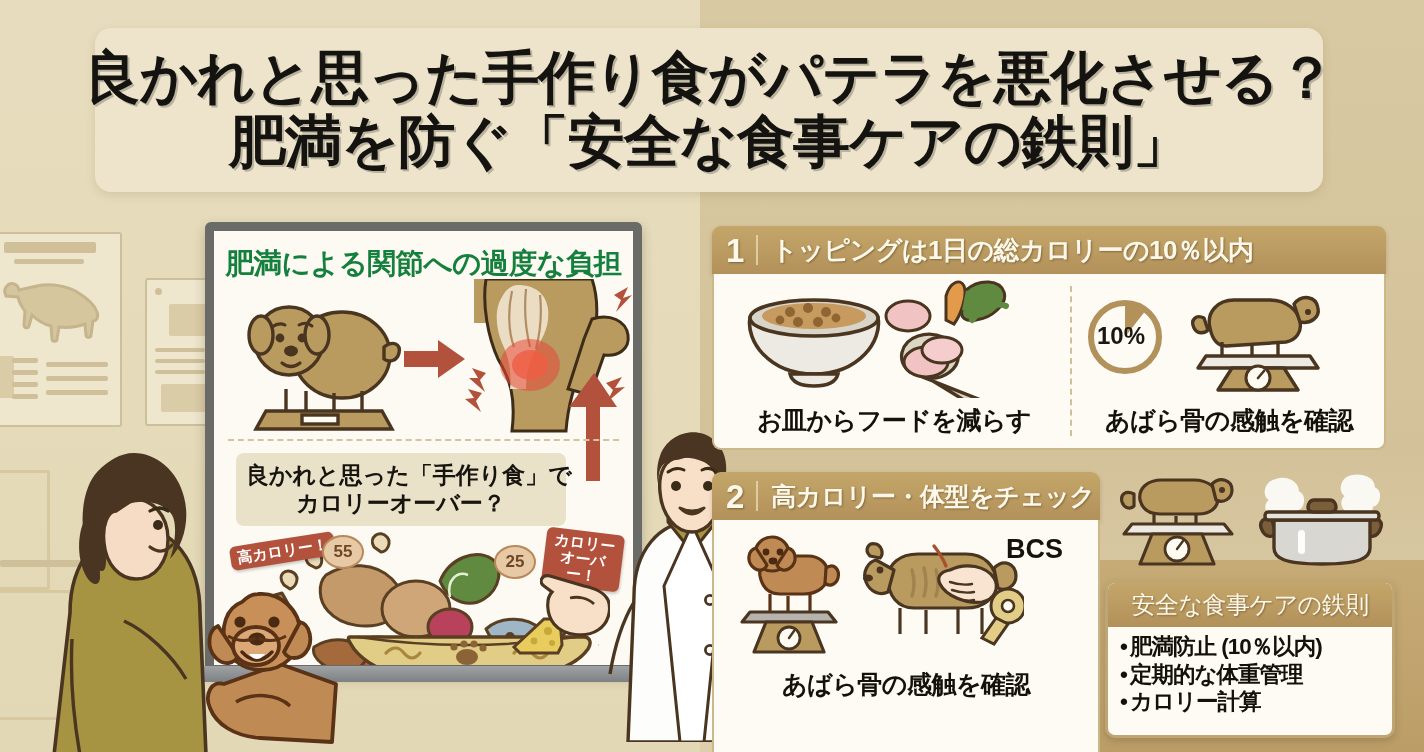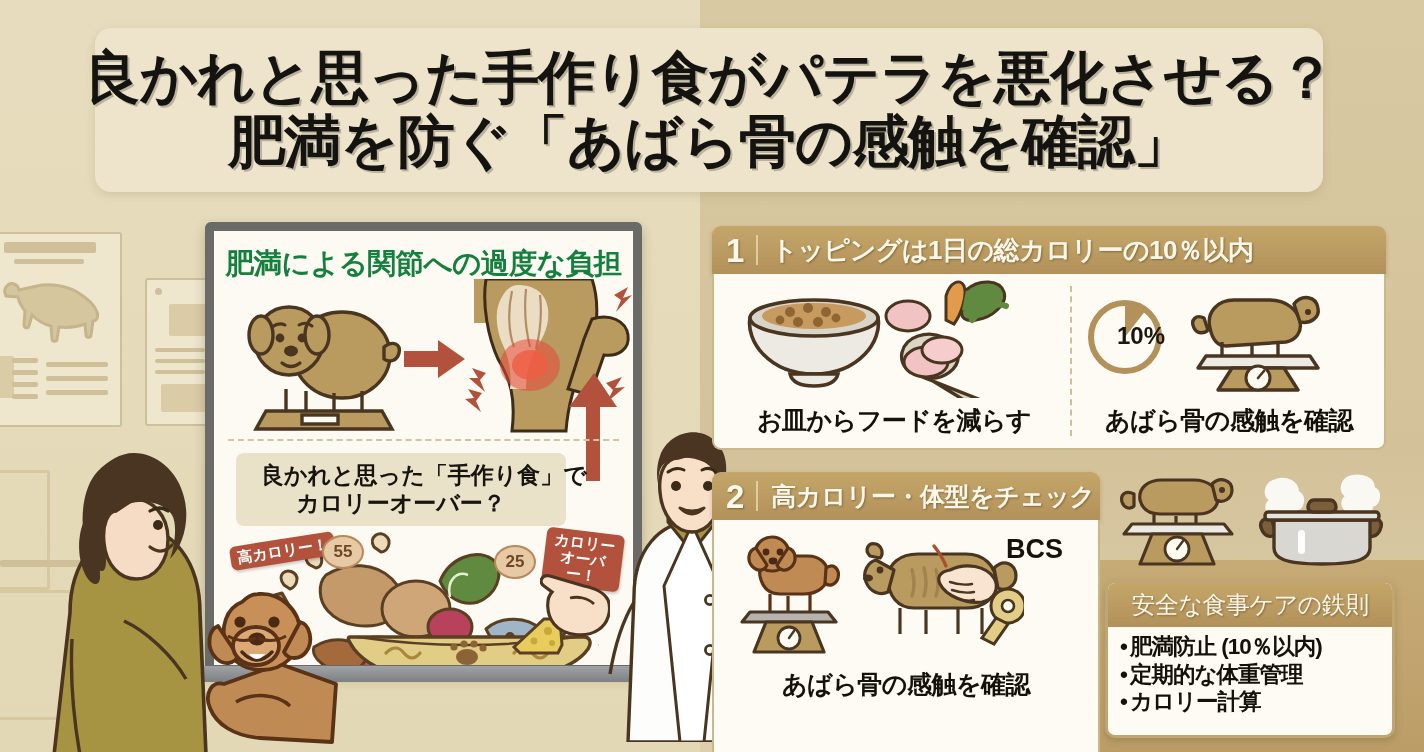--- a/index.html
+++ b/index.html
@@ -58,21 +58,21 @@
   .board-title {
     position:absolute; left:0; right:0; top:14px; text-align:center;
     font-size:28.5px; font-weight:900; color:#15803d; letter-spacing:-.5px;
   }
   .board-divider {
     position:absolute; left:14px; right:14px; top:208px;
     border-top:2.5px dashed #d2c49e;
   }
   .board-sub {
     position:absolute; left:22px; top:222px; width:330px;
-    background:#e9e2c8; border-radius:8px; padding:8px 25px 9px;
+    background:#e9e2c8; border-radius:8px; padding:8px 10px 9px;
     text-align:center;
   }
   .board-sub-l1 { font-size:23px; font-weight:900; color:#17140f; line-height:1.22; white-space:nowrap;}
   .board-sub-l2 { font-size:23px; font-weight:900; color:#17140f; line-height:1.22;}
 
   .tag {
     position:absolute; background:#b2513c; color:#fff; font-weight:900;
     border-radius:6px; padding:4px 7px; font-size:15px; line-height:1.08;
     box-shadow:1px 2px 3px rgba(0,0,0,.2); text-align:center;
   }
@@ -125,21 +125,21 @@
     color:#fdf8ea; font-size:24px; font-weight:400; letter-spacing:-.5px;
     text-shadow:1px 1px 2px rgba(70,50,15,.45);
   }
   .rules-list { padding:6px 16px 0 12px; }
   .rules-list li {
     list-style:none; font-size:22.5px; font-weight:900; color:#141109;
     line-height:1.23; letter-spacing:-1px; white-space:nowrap;
   }
   .rules-list li::before { content:"•"; margin-right:3px; }
 
-  .pie-label { position:absolute; font-size:24px; font-weight:900; color:#1a1610;margin-left:20px; }
+  .pie-label { position:absolute; font-size:24px; font-weight:900; color:#1a1610; }
   .bcs-label { position:absolute; font-size:27px; font-weight:800; color:#15120c; }
 </style>
 </head>
 <body>
 
 <div id="stage">
 
   <div class="bg-wall"></div>
 
   <div class="bg-poster" style="left:-8px;top:232px;width:130px;height:195px;">
@@ -170,21 +170,21 @@
   <div class="shelf" style="left:-20px;top:470px;width:70px;height:120px;"></div>
   <div class="shelf" style="left:-20px;top:590px;width:92px;height:130px;"></div>
   <div class="bg-line" style="left:0px;top:560px;width:182px;height:7px;"></div>
 
   <div style="position:absolute;left:700px;top:0;width:724px;height:752px;background:linear-gradient(180deg,#d9c9a2 0%,#d3c299 60%,#ddceac 100%);"></div>
 
   <div style="position:absolute;left:1090px;top:560px;width:334px;height:192px;background:linear-gradient(180deg,#c7ab77,#bb9d67);border-radius:8px 0 0 0;"></div>
 
   <div class="title-banner">
     <div class="title-line">良かれと思った手作り食がパテラを悪化させる？</div>
-    <div class="title-line">肥満を防ぐ「あばら骨の感触を確認」</div>
+    <div class="title-line">肥満を防ぐ「安全な食事ケアの鉄則」</div>
   </div>
 
   <div class="board-frame">
     <div class="board-inner">
 
       <div class="board-title">肥満による関節への過度な負担</div>
 
       <svg width="180" height="150" viewBox="0 0 180 150" style="position:absolute;left:20px;top:52px;">
         <g stroke="#4a3520" stroke-width="3.4" fill="#b99a5f" stroke-linejoin="round">
           <ellipse cx="108" cy="72" rx="48" ry="43"></ellipse>

